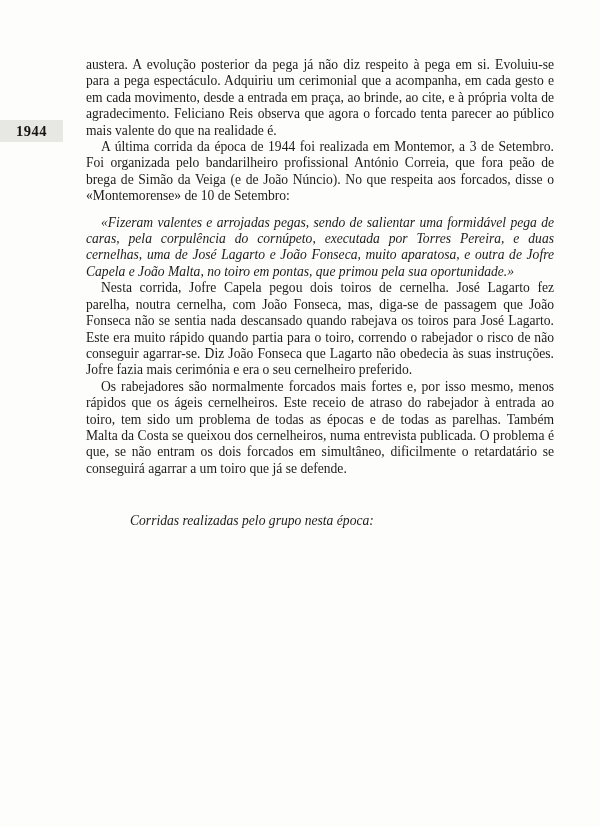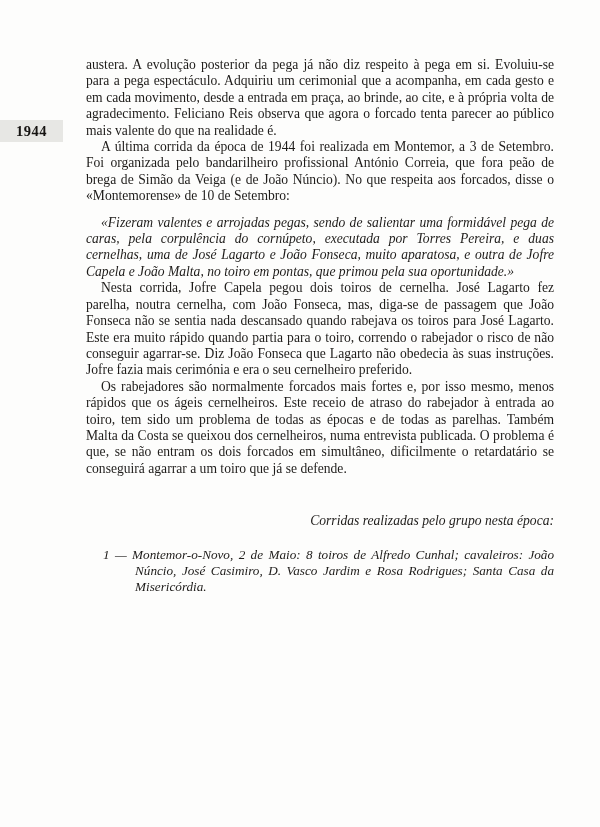--- a/index.html
+++ b/index.html
@@ -51,21 +51,20 @@
   .para.quote { margin-top: 10px; font-style: italic; }
   .year-entry {
     margin: 68px 0 0 12px;
     padding-left: 38px;
     text-indent: -38px;
     text-align: justify;
   }
   .events-heading {
     margin: 36px 0 0 44px;
     font-style: italic;
-    text-align: right;
   }
   .event-item {
     margin: 17px 0 0 17px;
     padding-left: 32px;
     text-indent: -32px;
     font-style: italic;
     font-size: 13.2px;
     line-height: 16.2px;
     text-align: justify;
   }
@@ -91,17 +90,16 @@
   <div class="content">
     <p class="para">austera. A evolução posterior da pega já não diz respeito à pega em si. Evoluiu-se para a pega espectáculo. Adquiriu um cerimonial que a acompanha, em cada gesto e em cada movimento, desde a entrada em praça, ao brinde, ao cite, e à própria volta de agradecimento. Feliciano Reis observa que agora o forcado tenta parecer ao público mais valente do que na realidade é.</p>
     <p class="para indent">A última corrida da época de 1944 foi realizada em Montemor, a 3 de Setembro. Foi organizada pelo bandarilheiro profissional António Correia, que fora peão de brega de Simão da Veiga (e de João Núncio). No que respeita aos forcados, disse o «Montemorense» de 10 de Setembro:</p>
     <p class="para indent quote">«Fizeram valentes e arrojadas pegas, sendo de salientar uma formidável pega de caras, pela corpulência do cornúpeto, executada por Torres Pereira, e duas cernelhas, uma de José Lagarto e João Fonseca, muito aparatosa, e outra de Jofre Capela e João Malta, no toiro em pontas, que primou pela sua oportunidade.»</p>
     <p class="para indent">Nesta corrida, Jofre Capela pegou dois toiros de cernelha. José Lagarto fez parelha, noutra cernelha, com João Fonseca, mas, diga-se de passagem que João Fonseca não se sentia nada descansado quando rabejava os toiros para José Lagarto. Este era muito rápido quando partia para o toiro, correndo o rabejador o risco de não conseguir agarrar-se. Diz João Fonseca que Lagarto não obedecia às suas instruções. Jofre fazia mais cerimónia e era o seu cernelheiro preferido.</p>
     <p class="para indent">Os rabejadores são normalmente forcados mais fortes e, por isso mesmo, menos rápidos que os ágeis cernelheiros. Este receio de atraso do rabejador à entrada ao toiro, tem sido um problema de todas as épocas e de todas as parelhas. Também Malta da Costa se queixou dos cernelheiros, numa entrevista publicada. O problema é que, se não entram os dois forcados em simultâneo, dificilmente o retardatário se conseguirá agarrar a um toiro que já se defende.</p>
 
 
     <div class="events-heading">Corridas realizadas pelo grupo nesta época:</div>
 
-    <div class="event-item"><span>1</span> <span>—</span> <span>Montemor-o-Novo, 2 de Maio: 8 toiros de Alfredo Cunhal; cavaleiros: João Núncio, José Casimiro, D. Vasco Jardim e Rosa Rodrigues; Santa Casa da Misericórdia.</span></div>
   </div>
 
 
 </div>
 
 </body></html>

